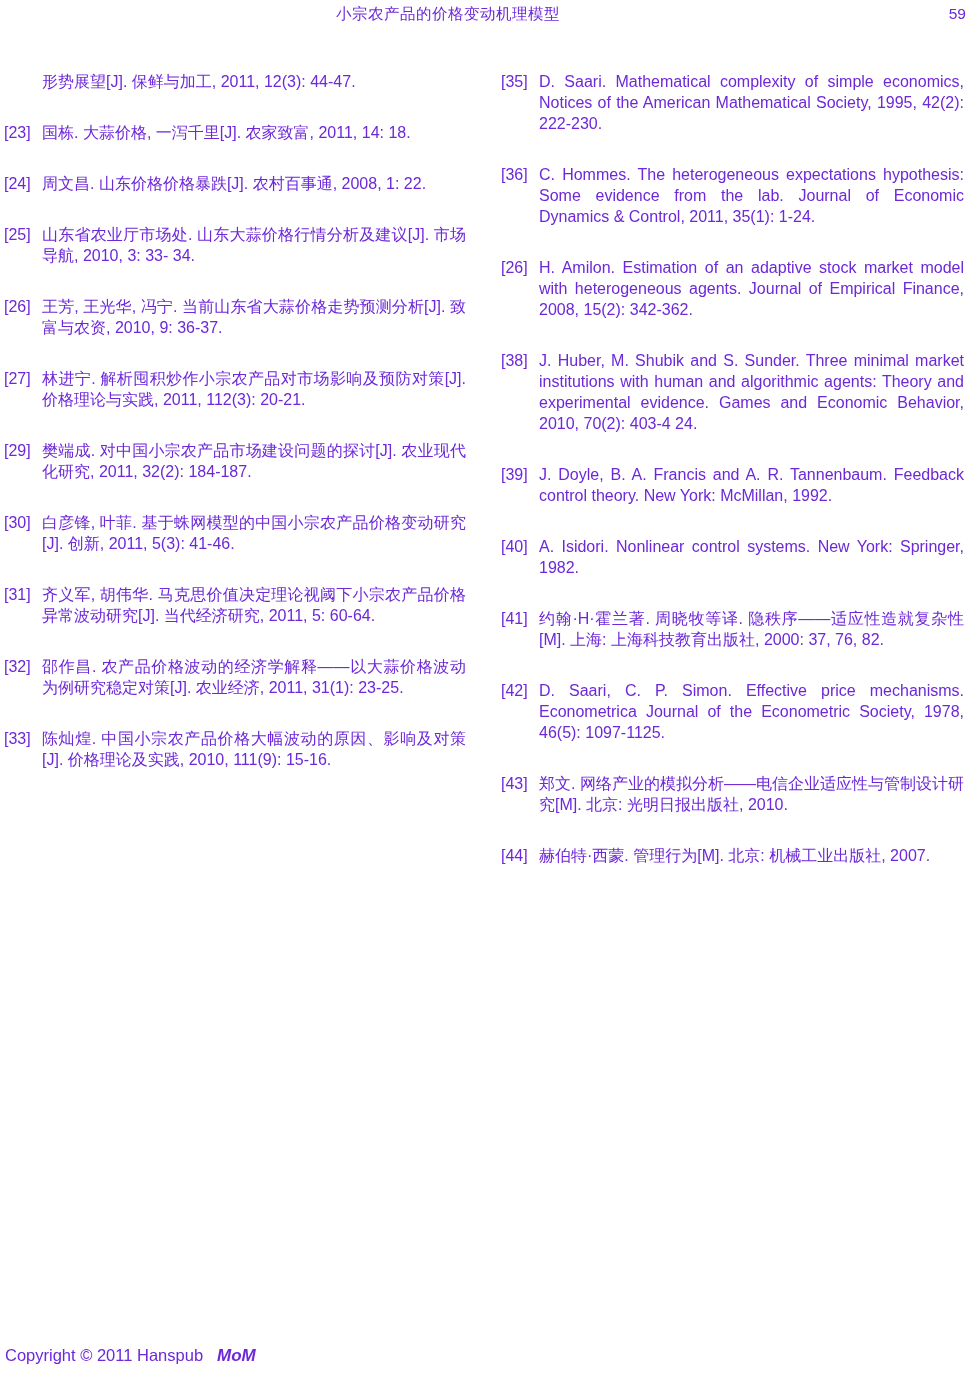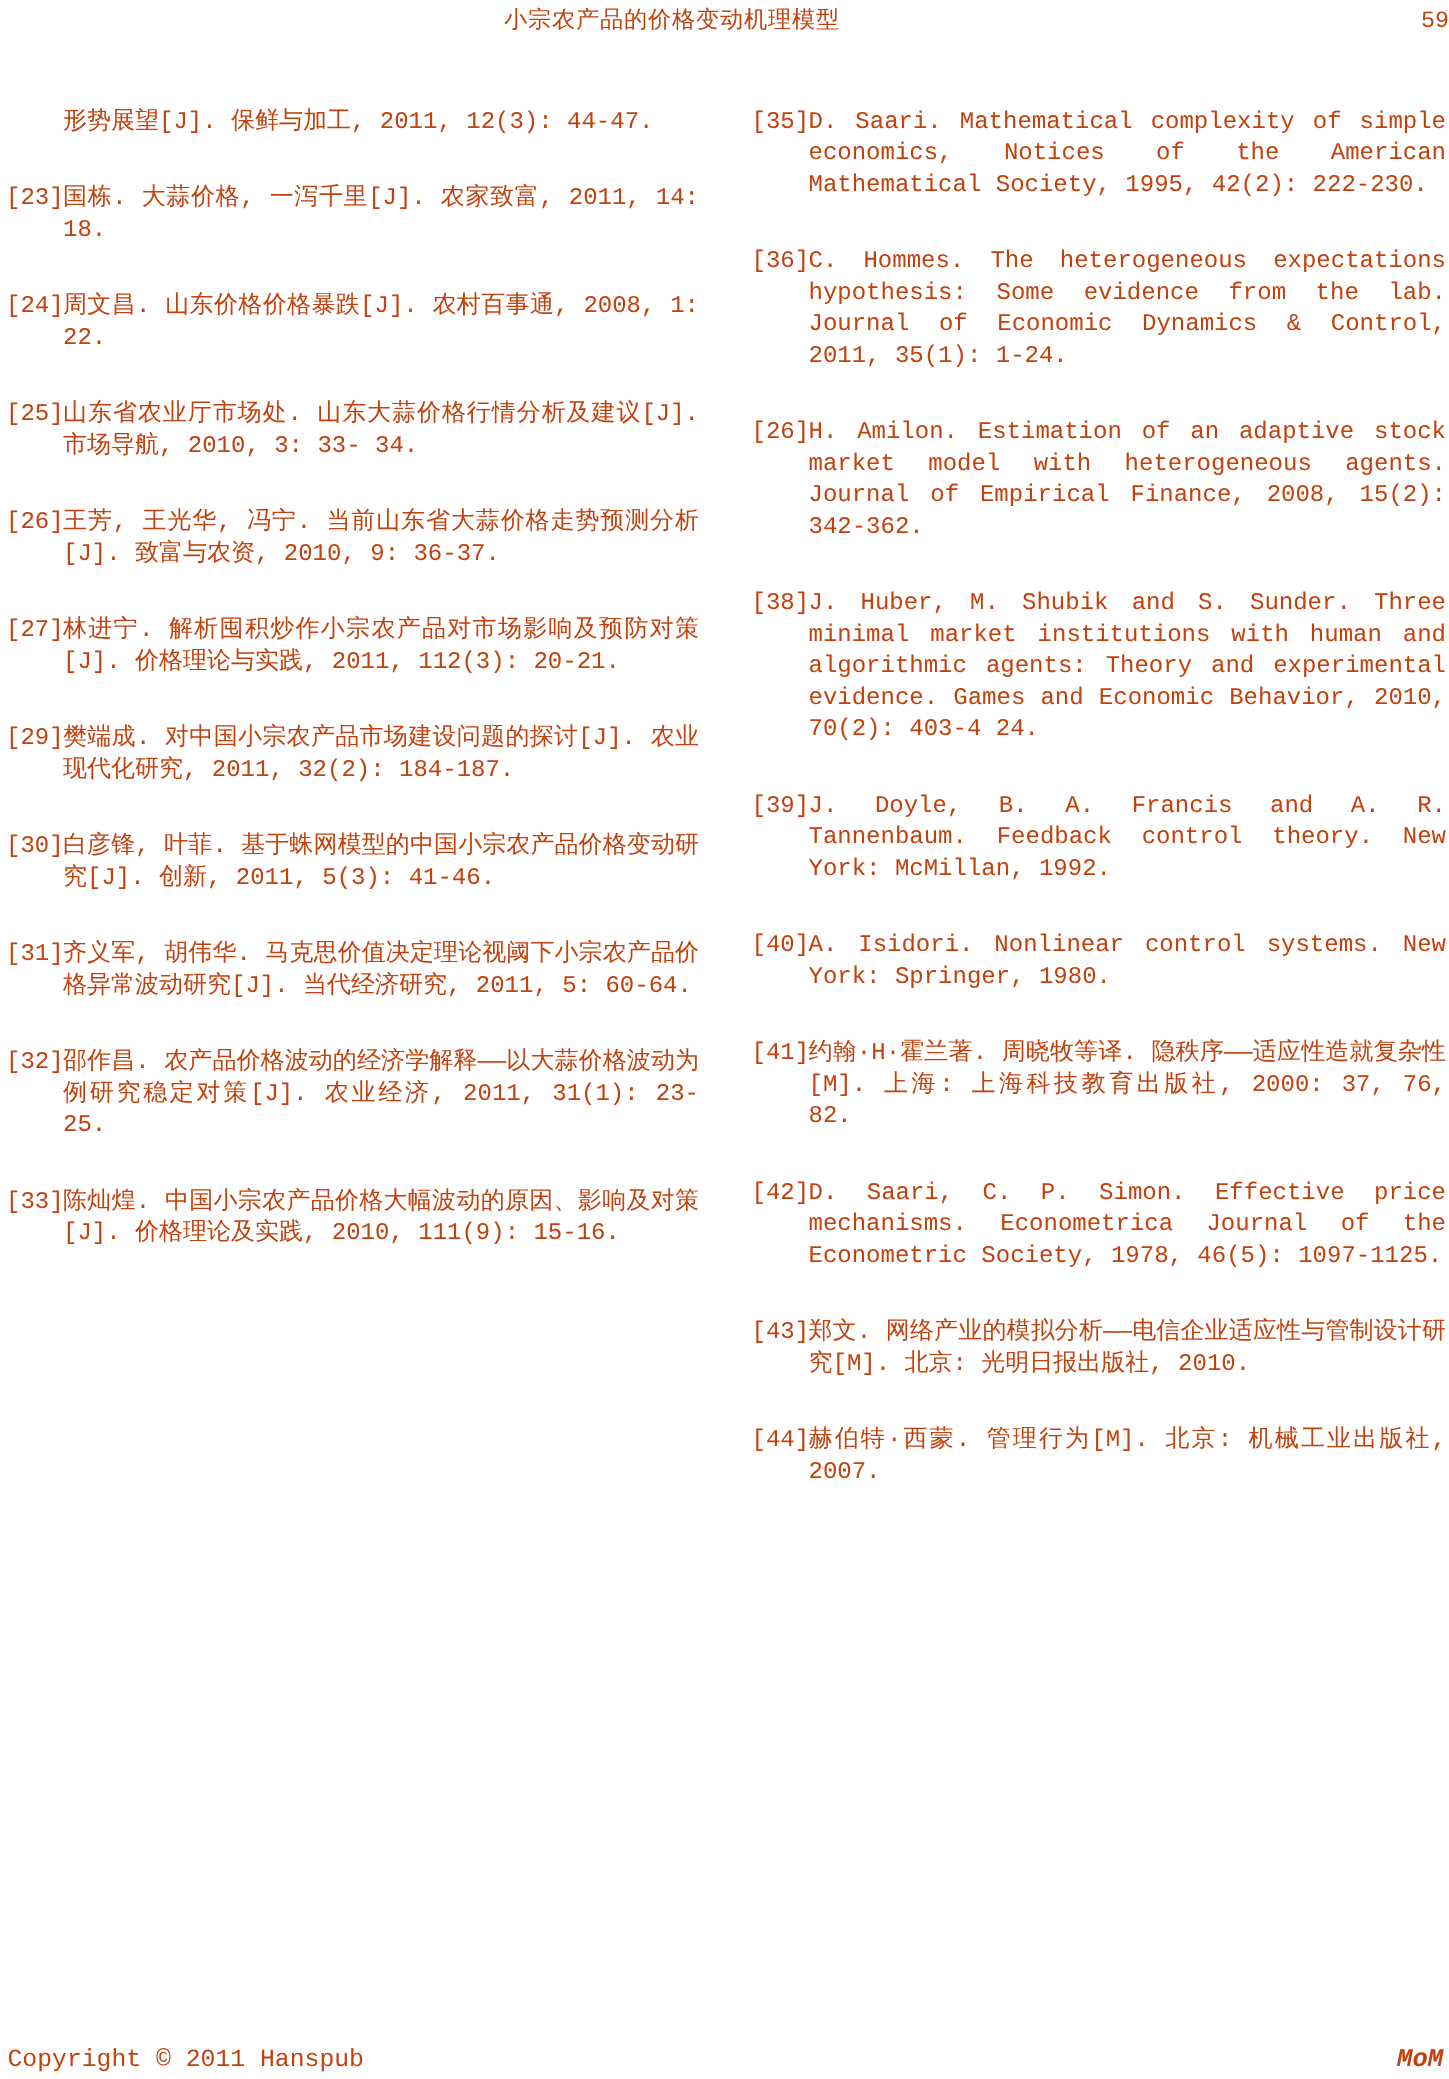--- a/index.html
+++ b/index.html
@@ -1,22 +1,22 @@
 <!DOCTYPE html>
 <html><head>
 <meta charset="utf-8">
 <style>
   html, body { margin: 0; padding: 0; background: #ffffff; }
   .page {
     position: relative;
     width: 966px;
     height: 1386px;
     background: #ffffff;
-    color: #c2410c;
-    font-family: Liberation Mono, monospace;
+    color: #6d28d9;
+    font-family: Liberation Sans, sans-serif;
     overflow: hidden;
   }
   .header {
     position: absolute;
     top: 4px; left: 0; right: 0;
     display: flex;
     align-items: flex-start;
     font-size: 15.5px;
     line-height: 20px;
   }
@@ -37,23 +37,22 @@
     margin-top: 30px;
   }
   .ref-num { width: 38px; flex-shrink: 0; }
   .ref-text {
     flex: 1;
     text-align: justify;
     text-justify: inter-ideograph;
   }
   .footer {
     position: absolute;
-    left: 5px; right: 4px; bottom: 3px;
+    left: 5px; right: 4px; bottom: 20px;
     display: flex;
-    justify-content: space-between;
     align-items: baseline;
     font-size: 16.5px;
     gap: 14px;
   }
   .journal-mark {
     font-style: italic;
     font-weight: bold;
     font-size: 17px;
   }
 </style>
@@ -130,21 +129,21 @@
         <div class="ref">
           <span class="ref-num">[38]</span>
           <div class="ref-text">J. Huber, M. Shubik and S. Sunder. Three minimal market institutions with human and algorithmic agents: Theory and experimental evidence. Games and Economic Behavior, 2010, 70(2): 403-4 24.</div>
         </div>
         <div class="ref">
           <span class="ref-num">[39]</span>
           <div class="ref-text">J. Doyle, B. A. Francis and A. R. Tannenbaum. Feedback control theory. New York: McMillan, 1992.</div>
         </div>
         <div class="ref">
           <span class="ref-num">[40]</span>
-          <div class="ref-text">A. Isidori. Nonlinear control systems. New York: Springer, 1980.</div>
+          <div class="ref-text">A. Isidori. Nonlinear control systems. New York: Springer, 1982.</div>
         </div>
         <div class="ref">
           <span class="ref-num">[41]</span>
           <div class="ref-text">约翰·H·霍兰著. 周晓牧等译. 隐秩序——适应性造就复杂性[M]. 上海: 上海科技教育出版社, 2000: 37, 76, 82.</div>
         </div>
         <div class="ref">
           <span class="ref-num">[42]</span>
           <div class="ref-text">D. Saari, C. P. Simon. Effective price mechanisms. Econometrica Journal of the Econometric Society, 1978, 46(5): 1097-1125.</div>
         </div>
         <div class="ref">

